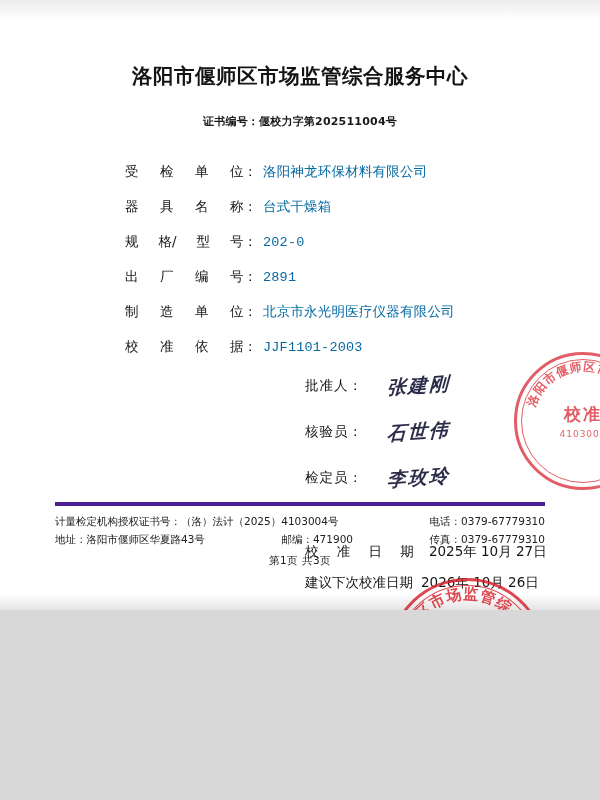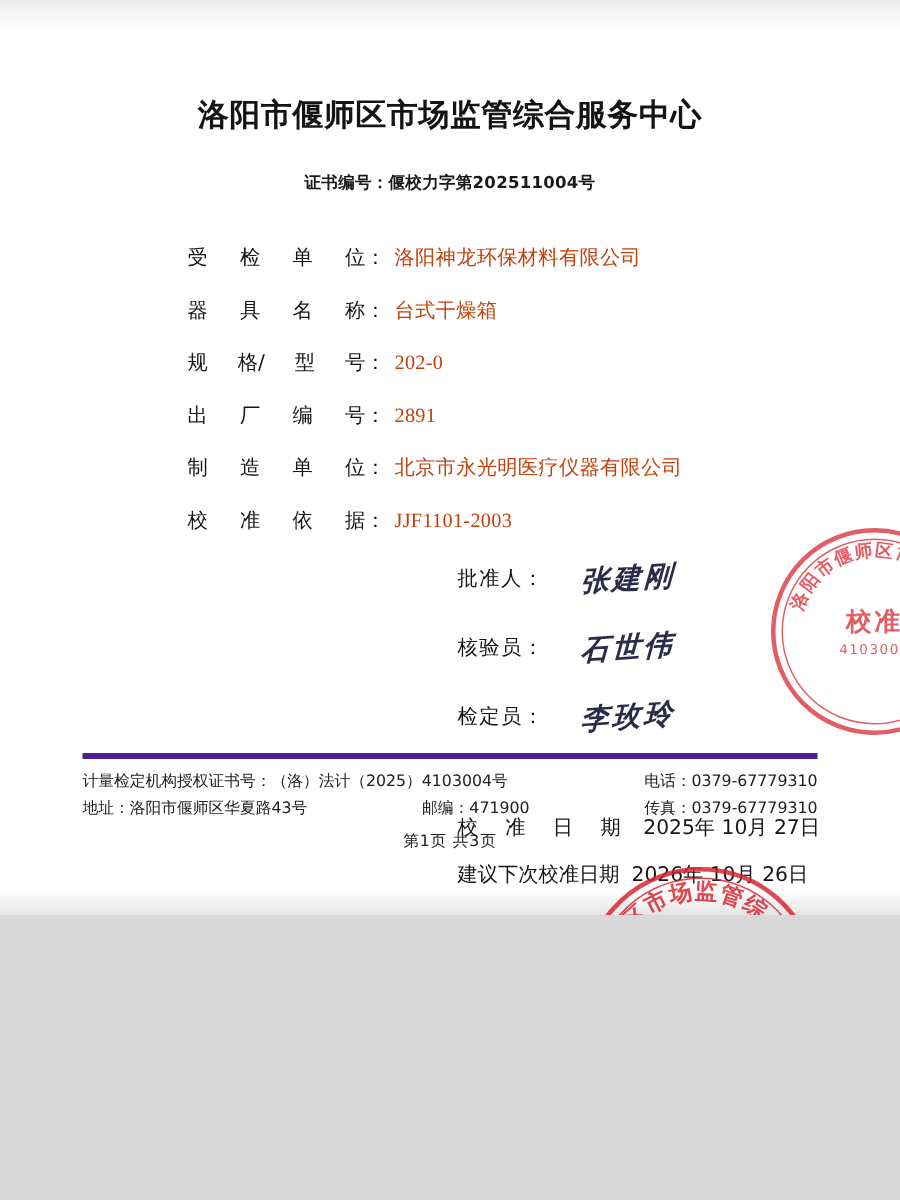--- a/index.html
+++ b/index.html
@@ -80,26 +80,26 @@
     color: #151515;
     letter-spacing: 0px;
     display: flex;
     justify-content: space-between;
   }
   .field-label span {
     display: inline-block;
   }
   .field-value {
     font-size: 13.5px;
-    color: #c2410c;
+    color: #0369a1;
     letter-spacing: 0.2px;
     margin-left: 6px;
   }
   .field-value.latin {
-    font-family: Liberation Serif, serif;
+    font-family: Liberation Mono, monospace;
   }
   .signatures {
     padding-left: 250px;
   }
   .sig-row {
     display: flex;
     align-items: center;
     margin-bottom: 20px;
     position: relative;
   }

